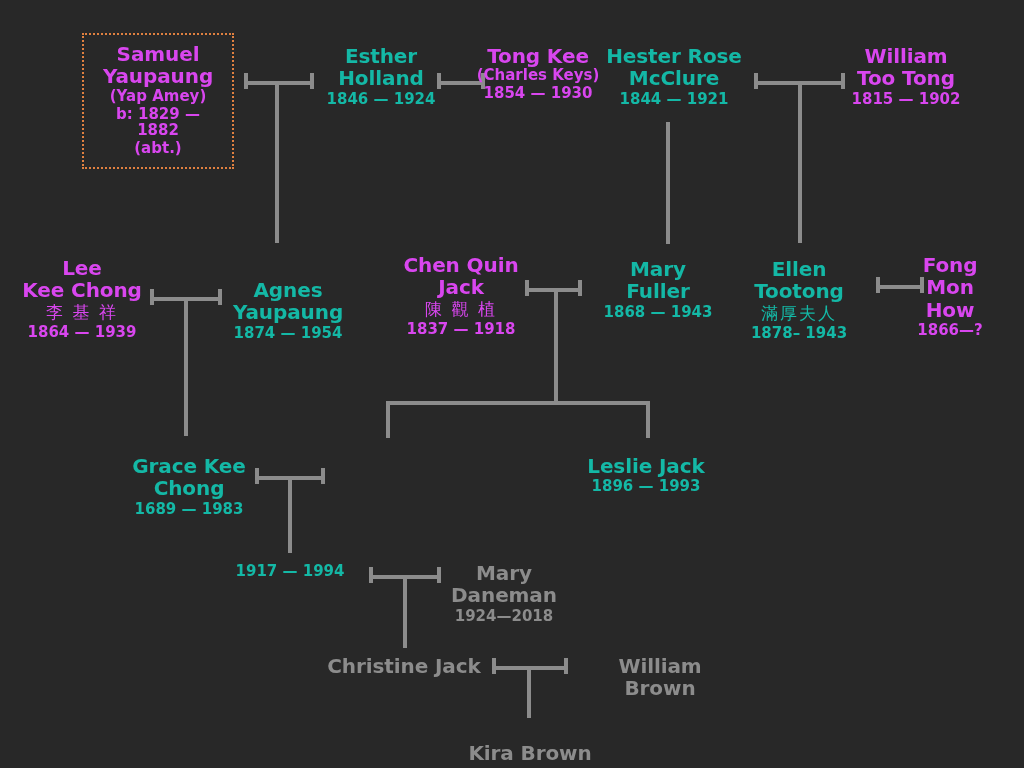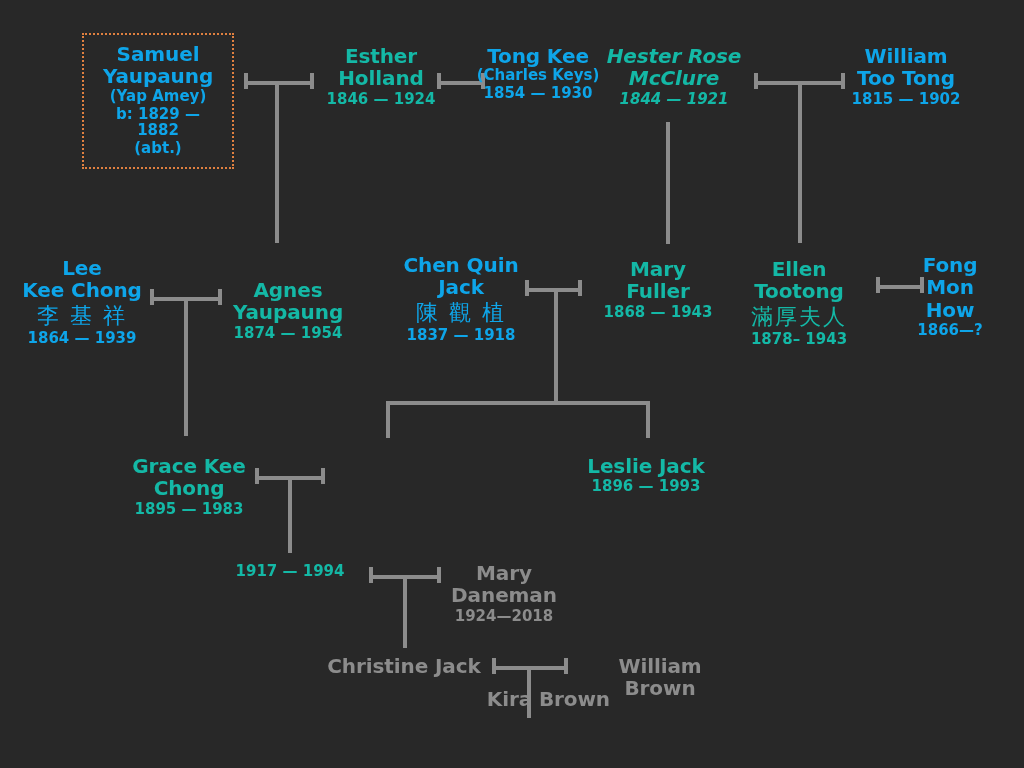--- a/index.html
+++ b/index.html
@@ -30,33 +30,33 @@
     font-weight: bold;
     font-size: 20px;
     letter-spacing: -0.1px;
   }
   .person .alt {
     font-weight: bold;
     font-size: 15px;
   }
   .person .cn {
     font-weight: normal;
-    font-size: 22px;
+    font-size: 17px;
     letter-spacing: 2px;
     font-family: "DejaVu Sans", sans-serif;
     line-height: 1.25;
   }
   .person .dt {
     font-weight: bold;
     font-size: 15px;
     margin-top: 1px;
   }
 
   
-  .c-red   .nm, .c-red   .alt, .c-red   .dt, .c-red   .cn { color: #0ea5e9; }
+  .c-red   .nm, .c-red   .alt, .c-red   .dt, .c-red   .cn { color: #d946ef; }
   .c-org   .nm, .c-org   .alt, .c-org   .dt, .c-org   .cn { color: #14b8a6; }
   .c-gray  .nm, .c-gray  .alt, .c-gray  .dt, .c-gray  .cn { color: #8C8C8C; }
 
   
   .boxed {
     border: 2px dotted #E08040;
     padding: 8px 10px 10px 10px;
     box-sizing: border-box;
   }
 
@@ -145,21 +145,21 @@
     <div class="nm">Holland</div>
     <div class="dt">1846 — 1924</div>
   </div>
 
   <div class="person c-red" style="left:468px; top:45px; width:140px;">
     <div class="nm">Tong Kee</div>
     <div class="alt">(Charles Keys)</div>
     <div class="dt">1854 — 1930</div>
   </div>
 
-  <div class="person c-org" style="left:598px; top:45px; width:152px;font-style:italic;">
+  <div class="person c-org" style="left:598px; top:45px; width:152px;">
     <div class="nm">Hester Rose</div>
     <div class="nm">McClure</div>
     <div class="dt">1844 — 1921</div>
   </div>
 
   <div class="person c-red" style="left:836px; top:45px; width:140px;">
     <div class="nm">William</div>
     <div class="nm">Too Tong</div>
     <div class="dt">1815 — 1902</div>
   </div>
@@ -200,21 +200,21 @@
   <div class="person c-red" style="left:908px; top:254px; width:84px;">
     <div class="nm">Fong</div>
     <div class="nm">Mon</div>
     <div class="nm">How</div>
     <div class="dt">1866—?</div>
   </div>
 
   <div class="person c-org" style="left:119px; top:455px; width:140px;">
     <div class="nm">Grace Kee</div>
     <div class="nm">Chong</div>
-    <div class="dt">1895 — 1983</div>
+    <div class="dt">1689 — 1983</div>
   </div>
 
 
   <div class="person c-org" style="left:576px; top:455px; width:140px;">
     <div class="nm">Leslie Jack</div>
     <div class="dt">1896 — 1993</div>
   </div>
 
   <div class="person c-org" style="left:218px; top:562px; width:144px;">
     <div class="dt">1917 — 1994</div>
@@ -226,17 +226,17 @@
   </div>
 
   <div class="person c-gray" style="left:580px; top:655px; width:160px;">
     <div class="nm">William Brown</div>
   </div>
 
   <div class="person c-gray" style="left:324px; top:655px; width:160px;">
     <div class="nm">Christine Jack</div>
   </div>
 
-  <div class="person c-gray" style="left:450px; top:688px; width:160px;text-align:right;">
+  <div class="person c-gray" style="left:450px; top:742px; width:160px;">
     <div class="nm">Kira Brown</div>
   </div>
 
 </div>
 
 </body></html>

